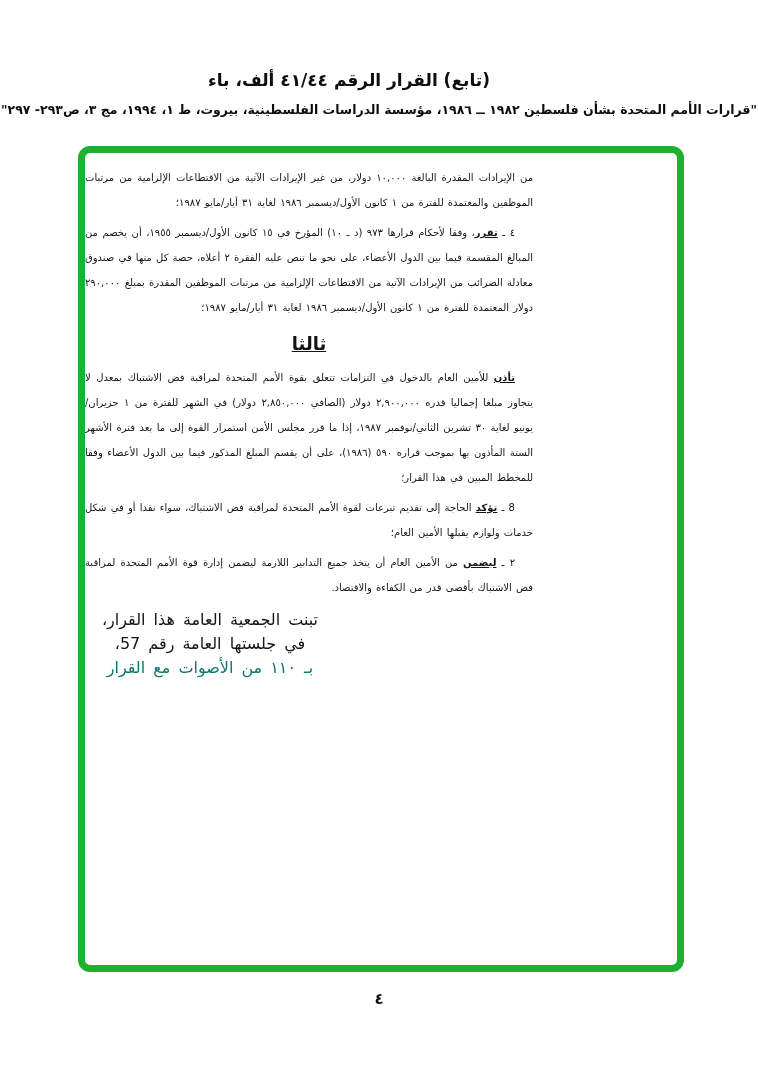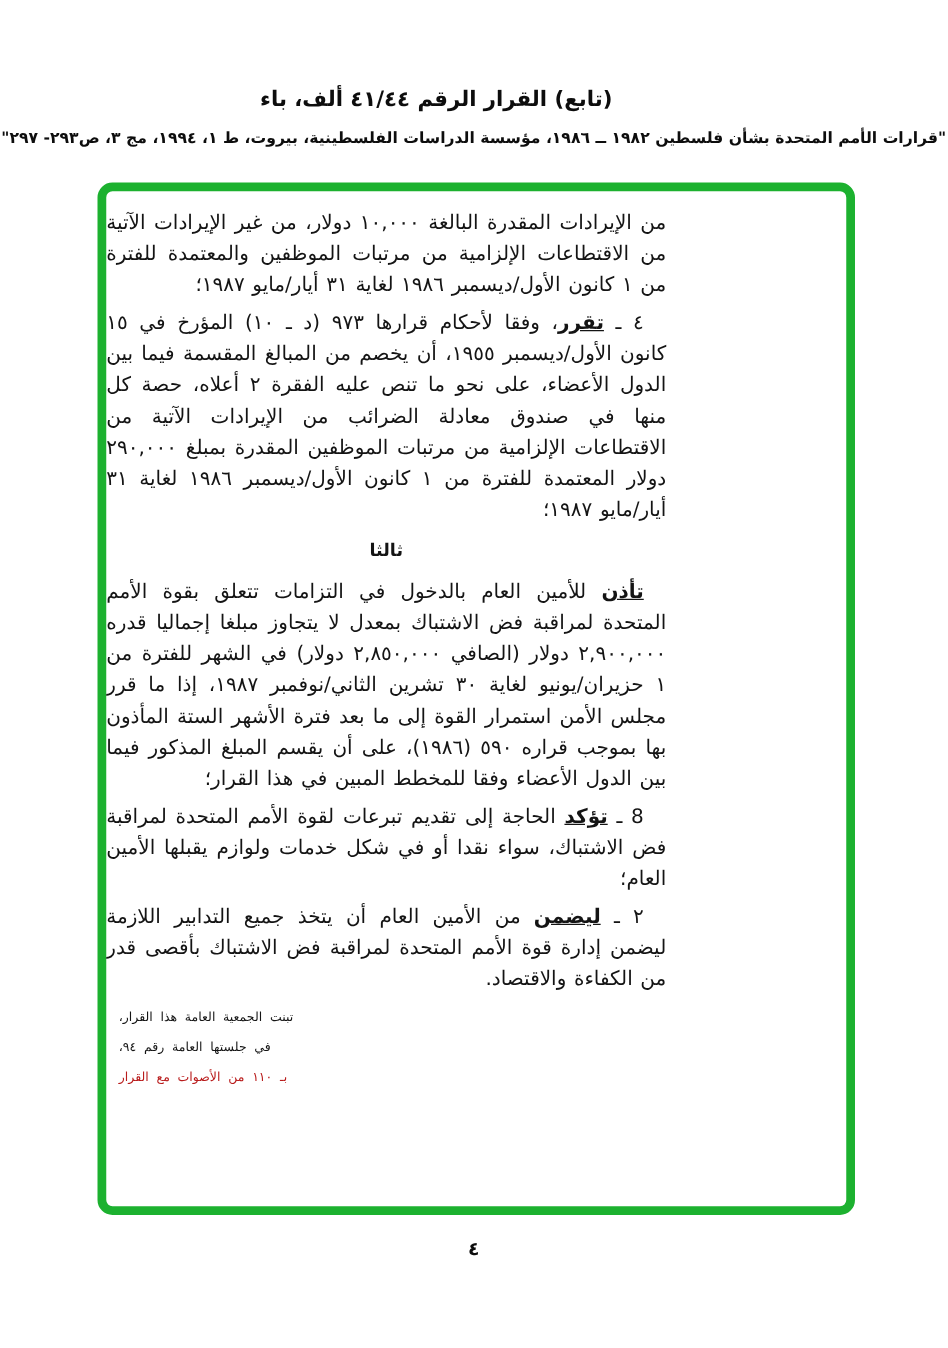--- a/index.html
+++ b/index.html
@@ -29,47 +29,48 @@
     border-radius: 12px;
     overflow: hidden;
     background: #ffffff;
   }
   .doc-content {
     direction: rtl;
     width: 448px;
     margin: 12px 58px 0 0;
   }
   .body-par {
-    font-size: 16px;
+    font-size: 10px;
     line-height: 25px;
     text-align: justify;
     margin: 0 0 5px 0;
     word-spacing: 1px;
   }
   .body-par.indent { text-indent: 18px; }
   .keyword { font-weight: bold; text-decoration: underline; }
   .section-heading {
     text-align: center;
     font-weight: bold;
-    font-size: 14px;
+    font-size: 18px;
     margin: 13px 0 11px 0;
+    text-decoration: underline;
   }
   .adoption-block {
     margin: 8px auto 0 10px;
     width: 230px;
     direction: rtl;
   }
   .adoption-line {
-    font-size: 10px;
+    font-size: 16px;
     line-height: 24px;
-    text-align: left;
+    text-align: center;
     white-space: nowrap;
     word-spacing: 3px;
   }
-  .adoption-line.faded { color: #b91c1c; }
+  .adoption-line.faded { color: #0f766e; }
   .page-number {
     position: absolute; top: 990px; left: 0; width: 758px;
     text-align: center;
     font-weight: bold; font-size: 15px; color: #0d0d0d;
   }
 </style>
 </head>
 <body>
 
 <div class="header-title">(تابع) القرار الرقم ٤١/٤٤ ألف، باء</div>
@@ -97,20 +98,20 @@
     <p class="body-par indent">
       <span>8 ـ </span><b class="keyword">تؤكد</b><span> الحاجة إلى تقديم تبرعات لقوة الأمم المتحدة لمراقبة فض الاشتباك، سواء نقدا أو في شكل خدمات ولوازم يقبلها الأمين العام؛</span>
     </p>
 
     <p class="body-par indent">
       <span>٢ ـ </span><b class="keyword">ليضمن</b><span> من الأمين العام أن يتخذ جميع التدابير اللازمة ليضمن إدارة قوة الأمم المتحدة لمراقبة فض الاشتباك بأقصى قدر من الكفاءة والاقتصاد.</span>
     </p>
 
     <div class="adoption-block">
       <div class="adoption-line">تبنت الجمعية العامة هذا القرار،</div>
-      <div class="adoption-line">في جلستها العامة رقم ٩٤،</div>
+      <div class="adoption-line">في جلستها العامة رقم 57،</div>
       <div class="adoption-line faded">بـ ١١٠ من الأصوات مع القرار</div>
     </div>
 
   </div>
 </div>
 
 <div class="page-number">٤</div>
 
 </body></html>

